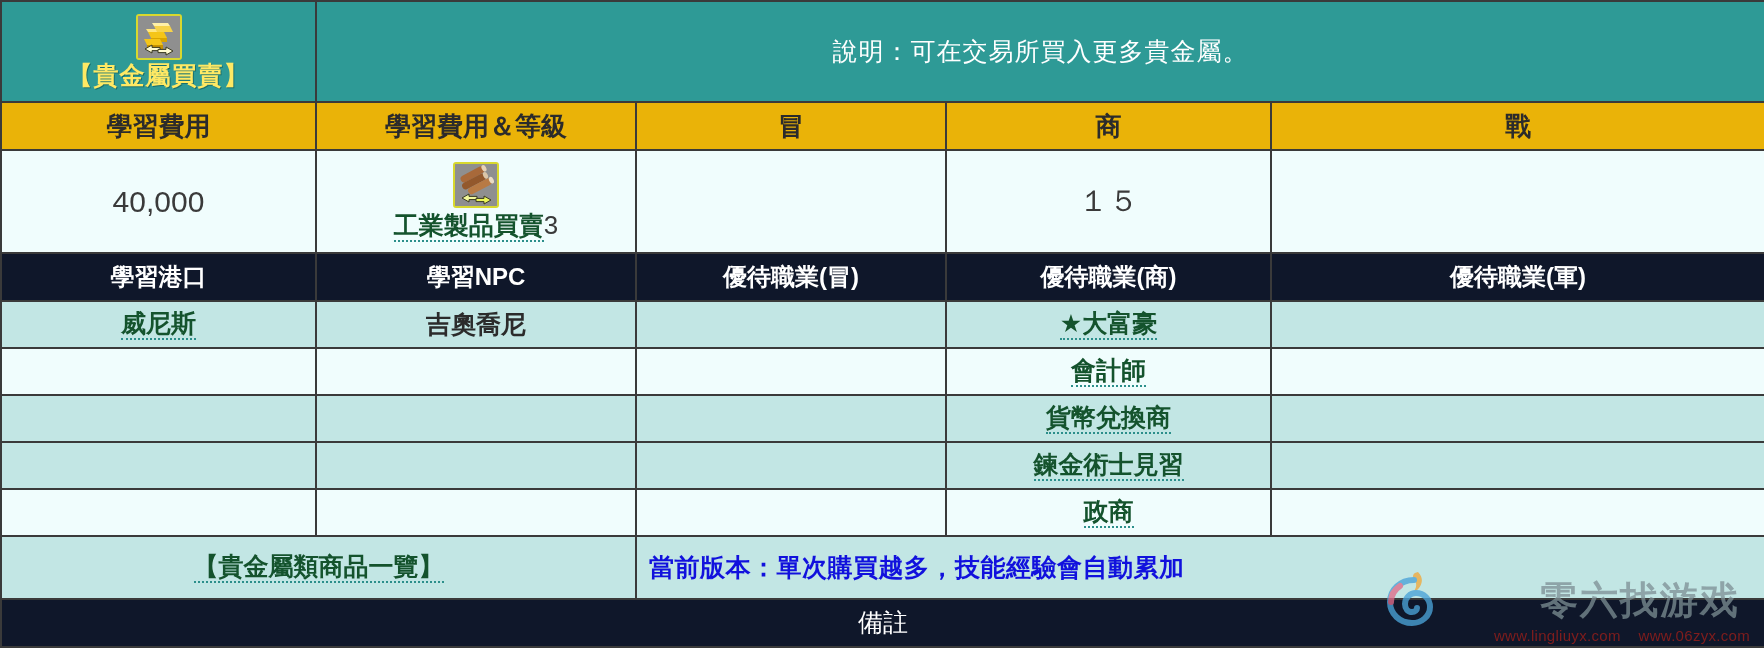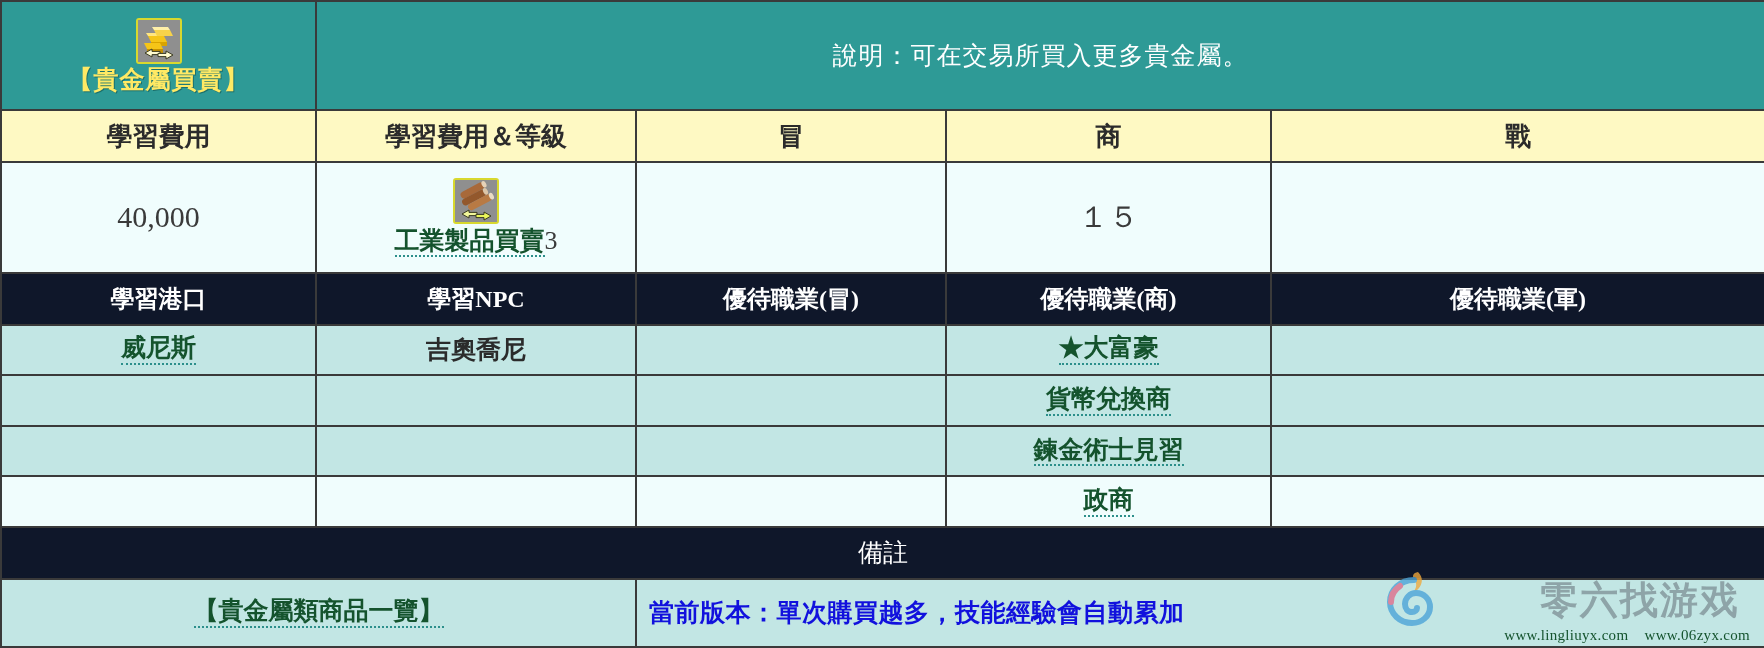--- a/index.html
+++ b/index.html
@@ -2,37 +2,37 @@
 <html><head>
 <meta charset="utf-8">
 <style>
   html,body{margin:0;padding:0;}
   body{
     width:1764px;height:648px;
     background:#ffffff;
     font-family:"Liberation Sans","DejaVu Sans",sans-serif;
     overflow:hidden;
   }
-  .wrap{position:relative;width:1764px;height:648px;font-family:Liberation Serif, serif;}
+  .wrap{position:relative;width:1764px;height:648px;}
   table.skill{
     border-collapse:collapse;
     table-layout:fixed;
     width:1764px;
     height:648px;
   }
   table.skill td{
     border:2px solid #3a3a3a;
     padding:0 6px;
     text-align:center;
     vertical-align:middle;
     color:#2b2b2b;
   }
   
   .teal      { background:#0f172a; color:#ffffff; }
-  .hdr-light { background:#fef9c3; color:#2b2b2b; font-weight:bold; }
+  .hdr-light { background:#eab308; color:#2b2b2b; font-weight:bold; }
   .row-a     { background:#c2e6e4; }
   .row-b     { background:#f0fdfd; }
   .cell-white{ background:#f0fdfd; }
 
   .title-cell{
     background:#2e9a96;
     text-align:center;
     vertical-align:top;
     padding-top:4px;
   }
@@ -103,21 +103,21 @@
     position:absolute;
     right:8px; bottom:2px;
     width:400px;height:96px;
     pointer-events:none;
     opacity:.92;
   }
   .wm-urls{
     position:absolute;
     right:14px;bottom:4px;
     font-size:15px;
-    color:#14532d;
+    color:#7f1d1d;
     letter-spacing:.3px;
     white-space:nowrap;
   }
   .wm-cn{
     position:absolute;
     right:24px;bottom:22px;
     font-size:38px;
     font-weight:bold;
     color:#7d8f94;
     letter-spacing:2px;
@@ -247,20 +247,37 @@
       <span></span>
     </td>
     <td class="row-a">
       <a class="lnk" href="#">★大富豪</a>
     </td>
     <td class="row-a">
       <span></span>
     </td>
   </tr>
 
+  <tr style="height:43px">
+    <td class="row-b">
+      <span></span>
+    </td>
+    <td class="row-b">
+      <span></span>
+    </td>
+    <td class="row-b">
+      <span></span>
+    </td>
+    <td class="row-b">
+      <a class="lnk" href="#">會計師</a>
+    </td>
+    <td class="row-b">
+      <span></span>
+    </td>
+  </tr>
 
   <tr style="height:43px">
     <td class="row-a">
       <span></span>
     </td>
     <td class="row-a">
       <span></span>
     </td>
     <td class="row-a">
       <span></span>
@@ -299,35 +316,35 @@
       <span></span>
     </td>
     <td class="row-b">
       <span></span>
     </td>
     <td class="row-b">
       <a class="lnk" href="#">政商</a>
     </td>
     <td class="row-b">
       <span></span>
+    </td>
+  </tr>
+
+  <tr style="height:58px">
+    <td class="row-a" colspan="2">
+      <a class="lnk" href="#">【貴金屬類商品一覽】</a>
+    </td>
+    <td class="row-a" colspan="3" style="text-align:left;padding-left:8px">
+      <span class="note-blue">當前版本：單次購買越多，技能經驗會自動累加</span>
     </td>
   </tr>
 
   <tr style="height:44px">
     <td class="teal" colspan="5">
       <span class="remark-band">備註</span>
-    </td>
-  </tr>
-
-  <tr style="height:58px">
-    <td class="row-a" colspan="2">
-      <a class="lnk" href="#">【貴金屬類商品一覽】</a>
-    </td>
-    <td class="row-a" colspan="3" style="text-align:left;padding-left:8px">
-      <span class="note-blue">當前版本：單次購買越多，技能經驗會自動累加</span>
     </td>
   </tr>
 </tbody>
     </table>
 
 <div class="watermark">
   <svg width="400" height="96" viewBox="0 0 400 96">
     <g opacity="0.85">
       <path d="M62 22 c6 6 4 12 1 16 c-3 4 -7 5 -7 5 s8 -6 2 -14 c-2 -3 -1 -6 4 -7z" fill="#f0a83c"></path>
       <path d="M58 30 c-14 0 -24 10 -24 22 c0 12 10 21 22 21 c10 0 18 -7 18 -16 c0 -8 -6 -14 -14 -14 c-6 0 -11 5 -11 11 c0 5 3 8 7 8 c3 0 5 -2 5 -4" fill="none" stroke="#4aa3d8" stroke-width="6" stroke-linecap="round"></path>

